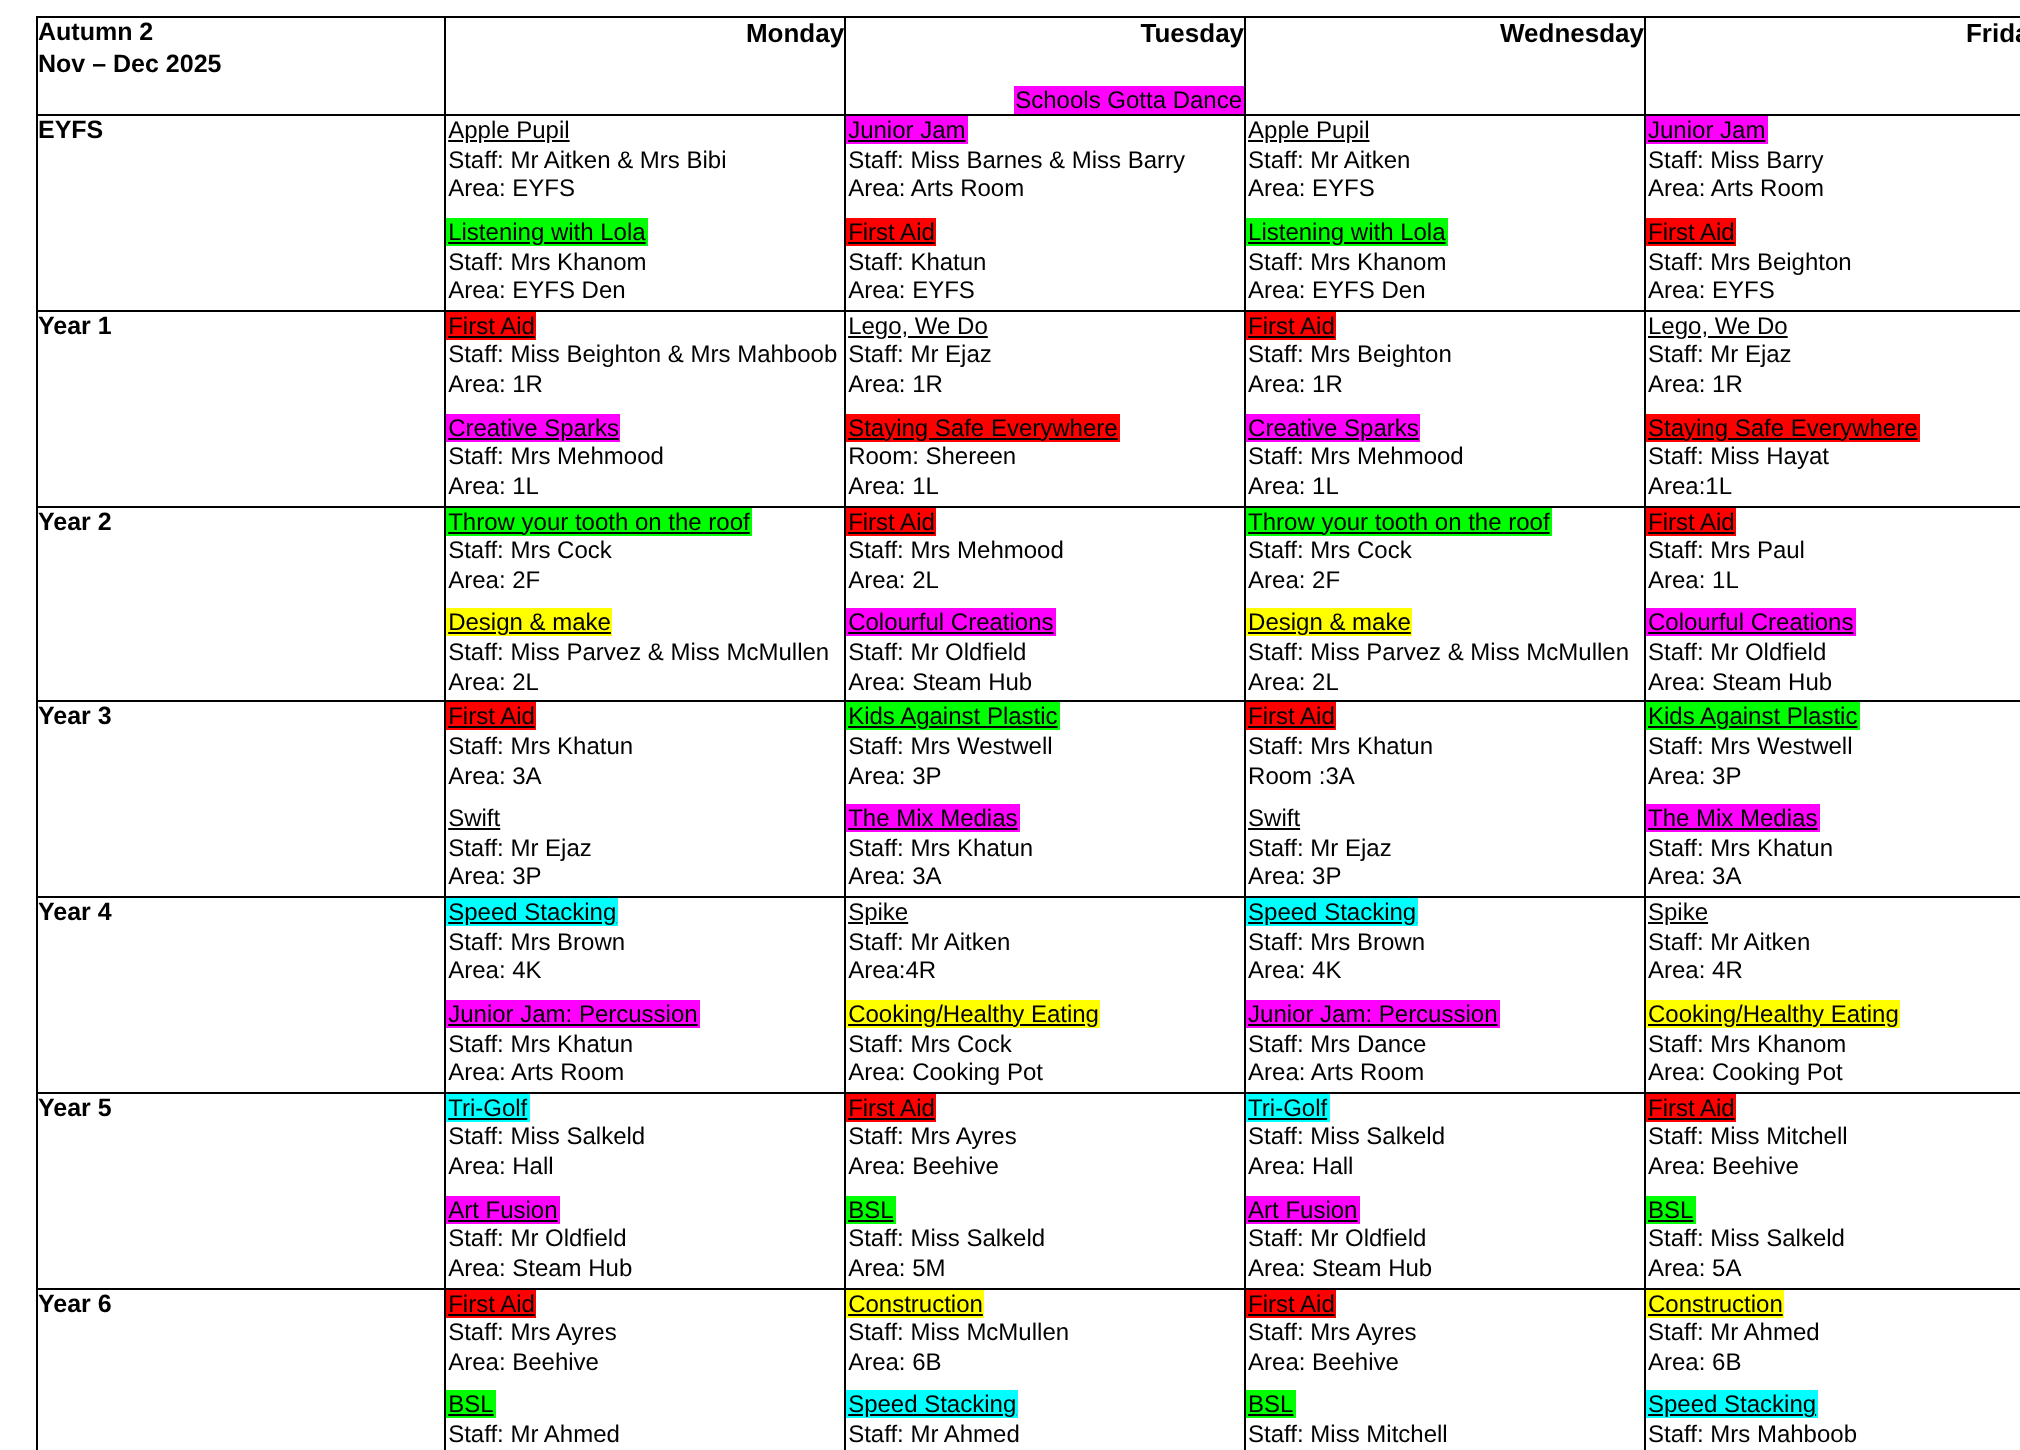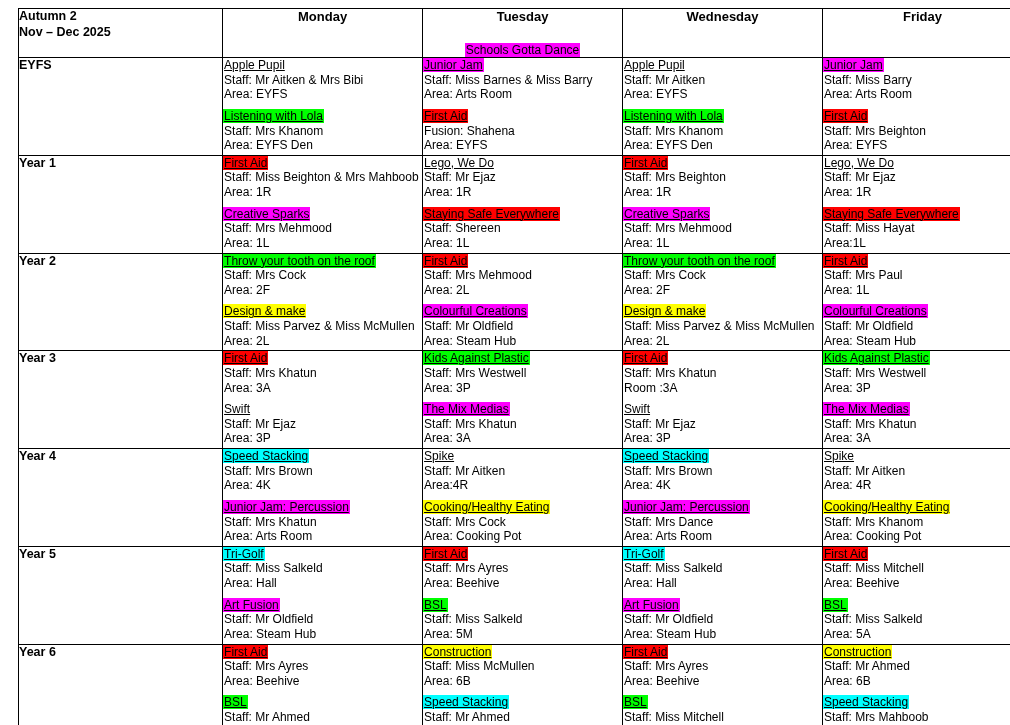--- a/index.html
+++ b/index.html
@@ -28,21 +28,21 @@
   col.c-day   { width: 194px; }
 
   .hdr-label {
     padding: 6px 6px 8px 6px;
     text-align: left;
     font-weight: bold;
     font-size: 12.5px;
     line-height: 1.25;
   }
   .hdr-day {
-    text-align: center;
+    text-align: right;
     font-weight: bold;
     font-size: 13px;
     padding: 6px 4px 6px 4px;
     vertical-align: top;
   }
   .hdr-day .daynote {
     display: block;
     font-weight: normal;
     font-size: 12px;
     margin-top: 19px;
@@ -121,21 +121,21 @@
           </div>
         </td>
         <td class="daycell">
           <div class="entry">
             <span class="title-wrap"><span class="title hl" style="background: rgb(255, 0, 255);">Junior Jam</span></span>
             <span class="line">Staff: Miss Barnes &amp; Miss Barry</span>
             <span class="line">Area: Arts Room</span>
           </div>
           <div class="entry">
             <span class="title-wrap"><span class="title hl" style="background: rgb(255, 0, 0);">First Aid</span></span>
-            <span class="line">Fusion: Shahena</span>
+            <span class="line">Staff: Khatun</span>
             <span class="line">Area: EYFS</span>
           </div>
         </td>
         <td class="daycell">
           <div class="entry">
             <span class="title-wrap"><span class="title hl">Apple Pupil</span></span>
             <span class="line">Staff: Mr Aitken</span>
             <span class="line">Area: EYFS</span>
           </div>
           <div class="entry">
@@ -172,21 +172,21 @@
           </div>
         </td>
         <td class="daycell">
           <div class="entry">
             <span class="title-wrap"><span class="title hl">Lego, We Do</span></span>
             <span class="line">Staff: Mr Ejaz</span>
             <span class="line">Area: 1R</span>
           </div>
           <div class="entry">
             <span class="title-wrap"><span class="title hl" style="background: rgb(255, 0, 0);">Staying Safe Everywhere</span></span>
-            <span class="line">Staff: Shereen</span>
+            <span class="line">Room: Shereen</span>
             <span class="line">Area: 1L</span>
           </div>
         </td>
         <td class="daycell">
           <div class="entry">
             <span class="title-wrap"><span class="title hl" style="background: rgb(255, 0, 0);">First Aid</span></span>
             <span class="line">Staff: Mrs Beighton</span>
             <span class="line">Area: 1R</span>
           </div>
           <div class="entry">

